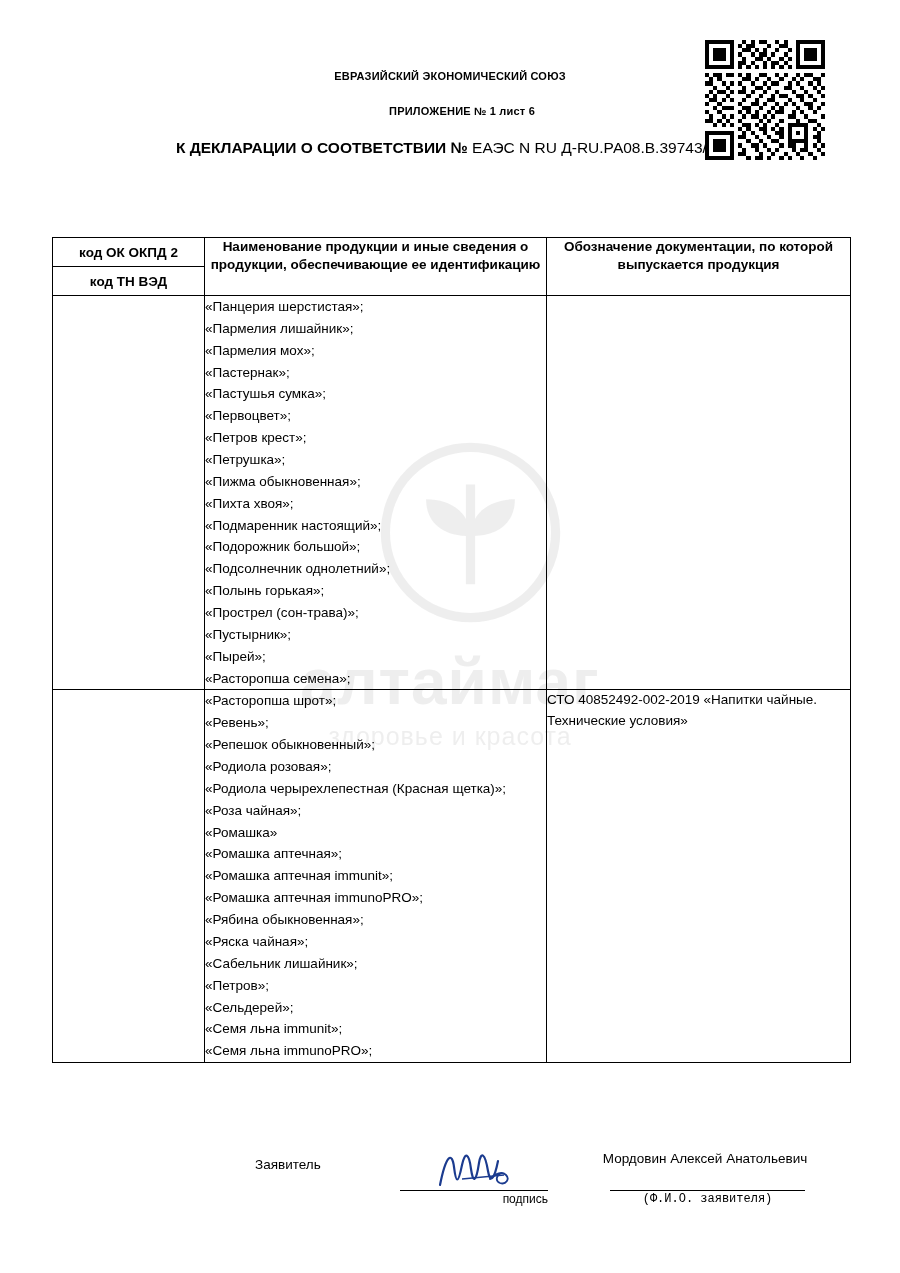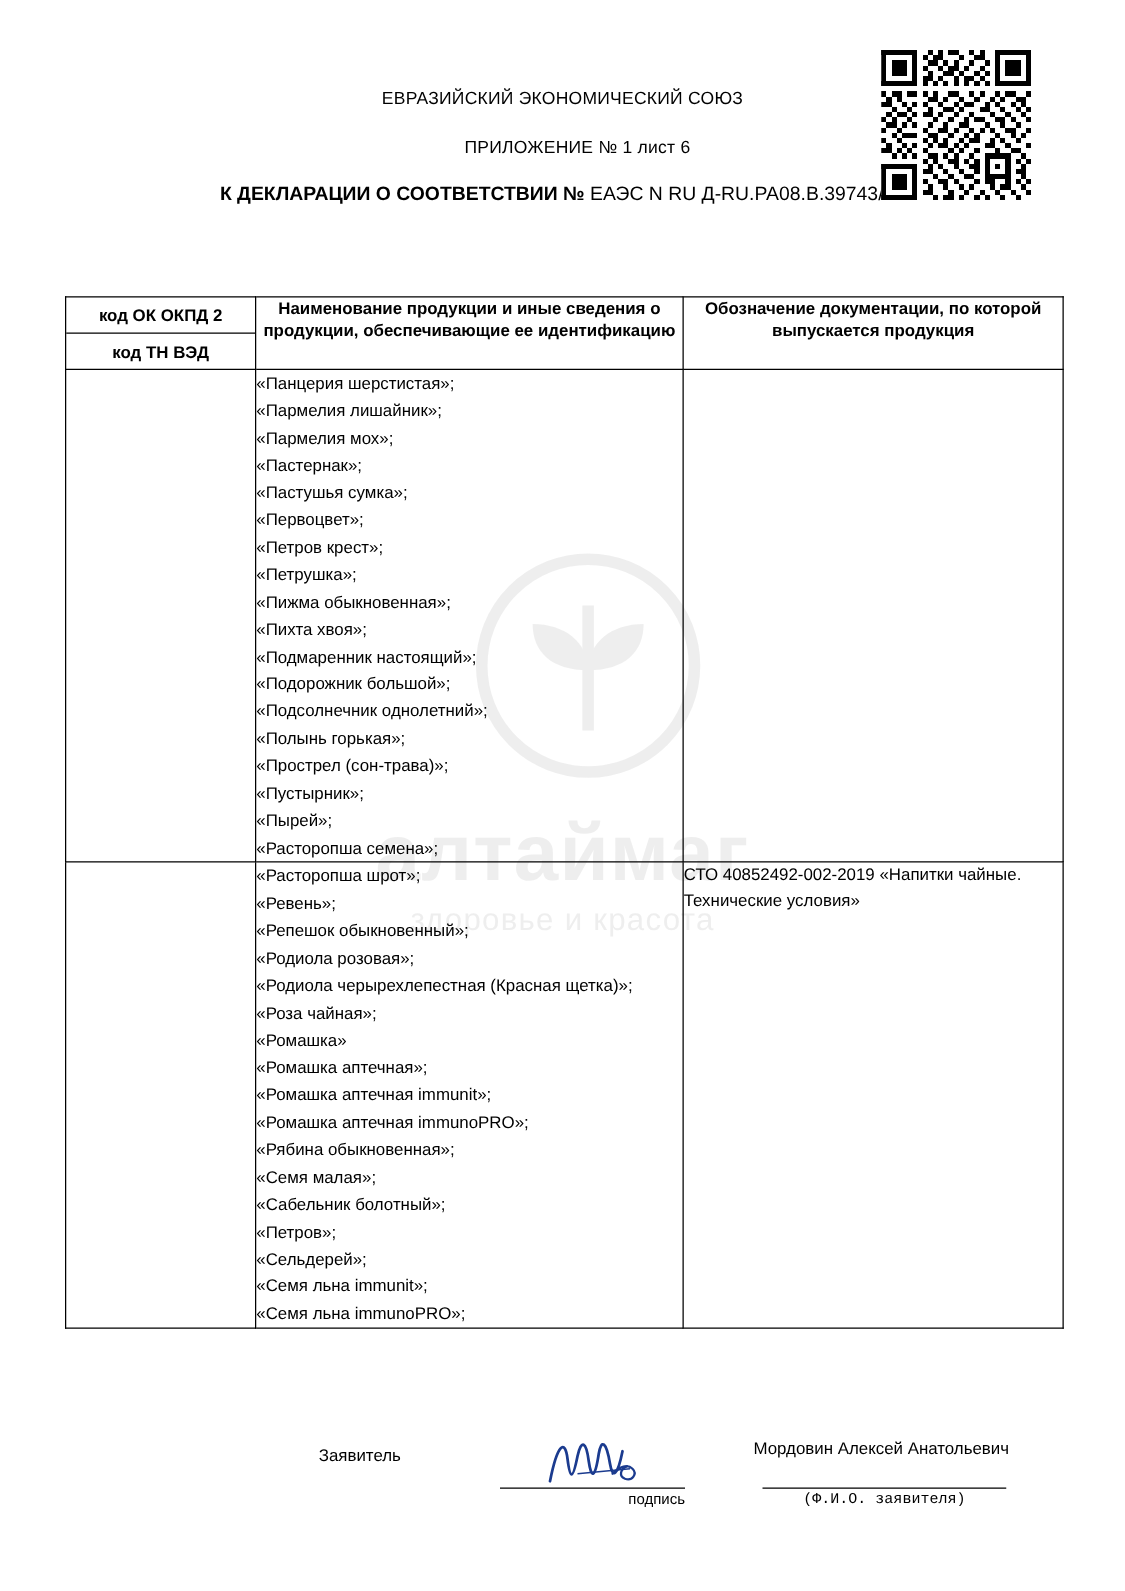--- a/index.html
+++ b/index.html
@@ -65,22 +65,22 @@
   }
 
   
   .header {
     position: relative;
     z-index: 10;
     padding-top: 70px;
     text-align: center;
   }
   .hdr-line {
-    font-weight: normal;
-    font-size: 14px;
+    font-weight: bold;
+    font-size: 11px;
     letter-spacing: 0.2px;
     margin-bottom: 23px;
   }
   .hdr-line.second {
     margin-bottom: 22px;
     padding-left: 24px;
   }
   .hdr-decl {
     font-size: 15.5px;
   }
@@ -545,22 +545,22 @@
             <div class="item">«Ревень»;</div>
             <div class="item">«Репешок обыкновенный»;</div>
             <div class="item">«Родиола розовая»;</div>
             <div class="item wrap">«Родиола черырехлепестная (Красная щетка)»;</div>
             <div class="item">«Роза чайная»;</div>
             <div class="item">«Ромашка»</div>
             <div class="item">«Ромашка аптечная»;</div>
             <div class="item">«Ромашка аптечная immunit»;</div>
             <div class="item">«Ромашка аптечная immunoPRO»;</div>
             <div class="item">«Рябина обыкновенная»;</div>
-            <div class="item">«Семя малая»;</div>
-            <div class="item">«Сабельник болотный»;</div>
+            <div class="item">«Ряска чайная»;</div>
+            <div class="item">«Сабельник лишайник»;</div>
             <div class="item">«Петров»;</div>
             <div class="item">«Сельдерей»;</div>
             <div class="item">«Семя льна immunit»;</div>
             <div class="item">«Семя льна immunoPRO»;</div>
           </td>
           <td class="doc-cell">СТО 40852492-002-2019 «Напитки чайные. Технические условия»</td>
         </tr>
       </tbody>
     </table>
   </div>

